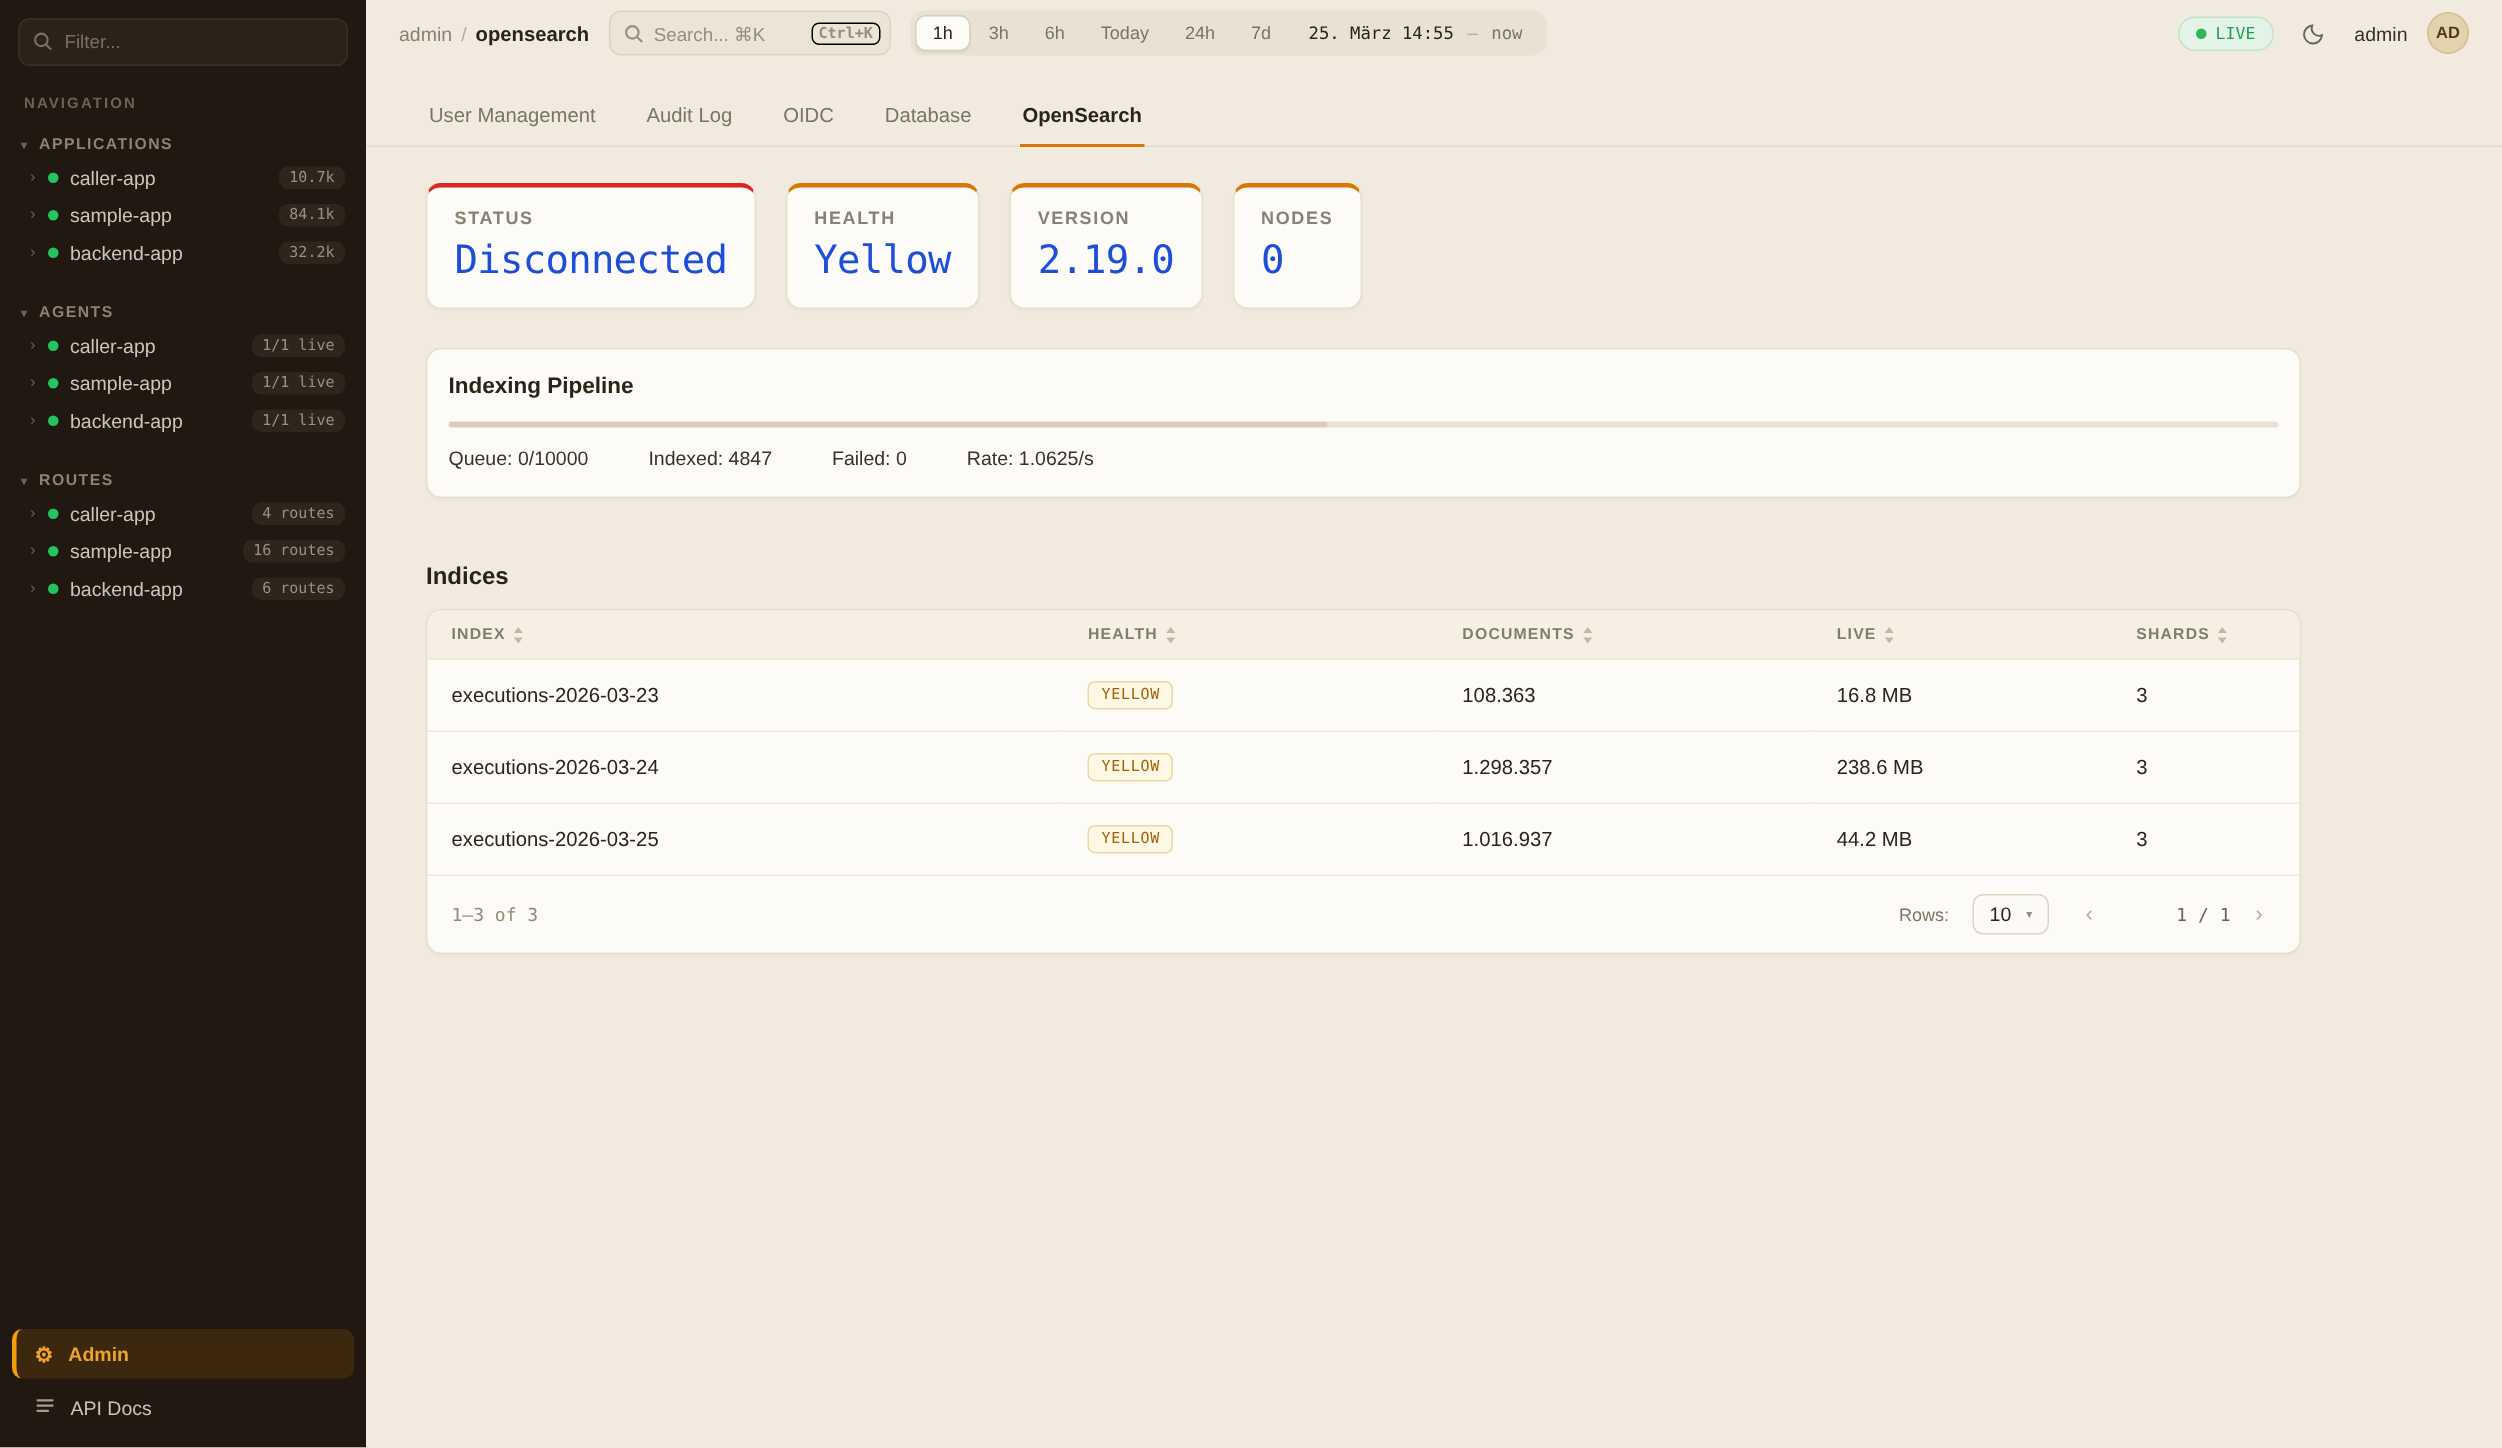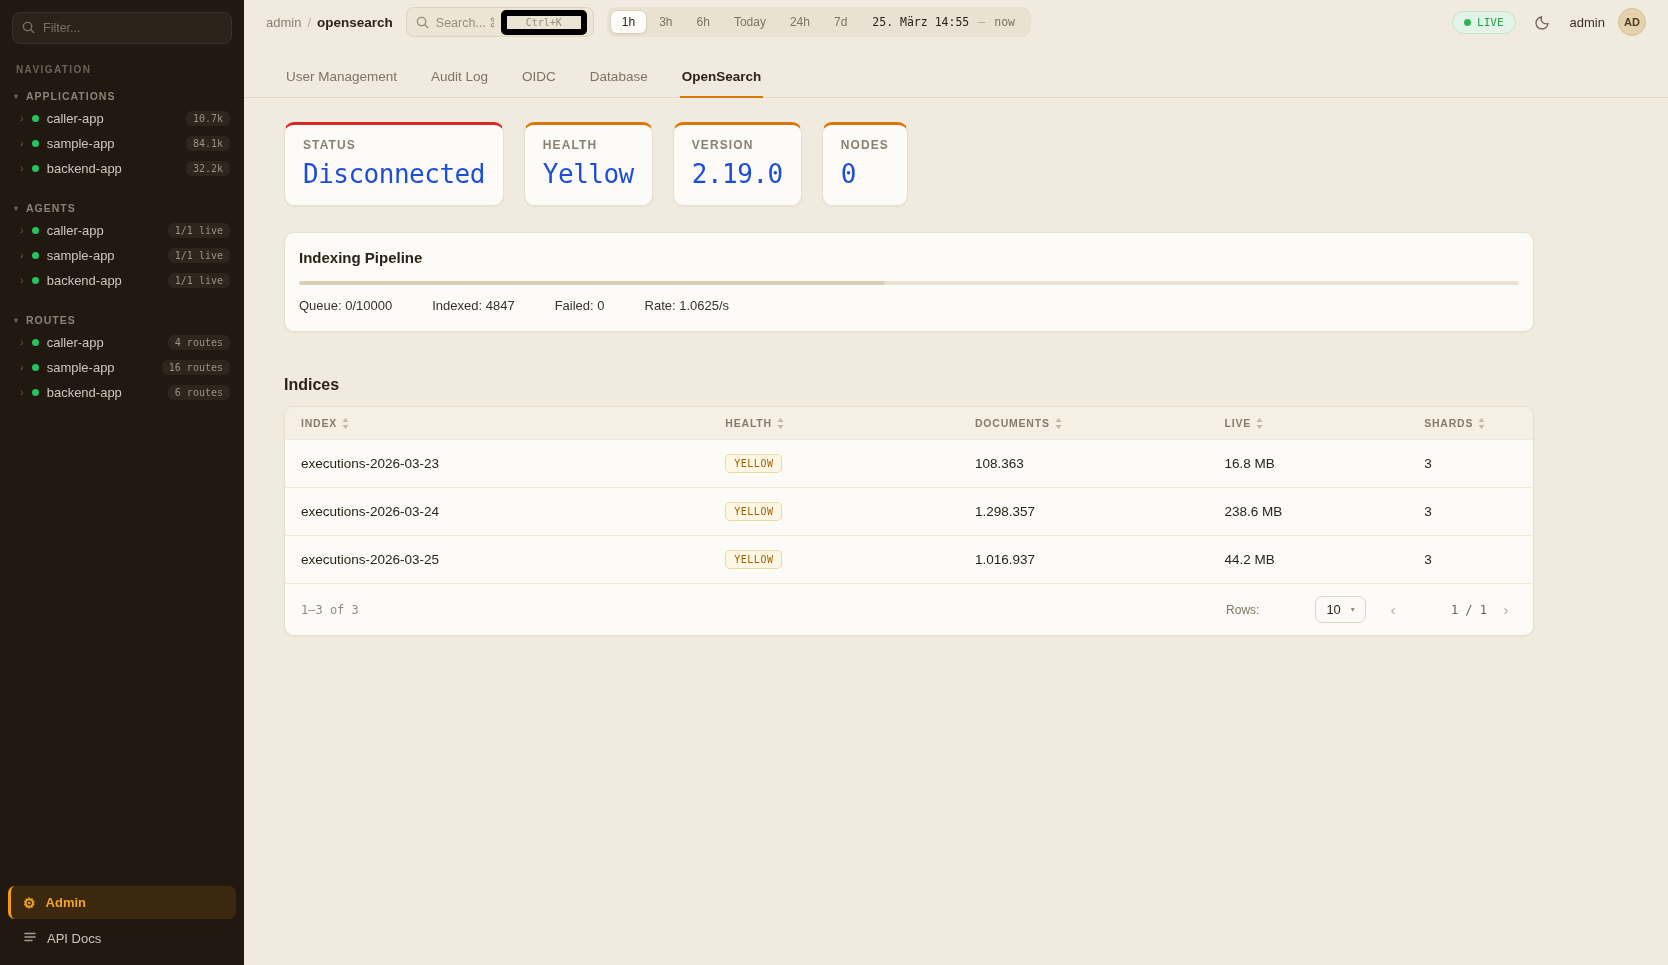--- a/index.html
+++ b/index.html
@@ -34,21 +34,21 @@
   .main { flex:1; display:flex; flex-direction:column; overflow:hidden; }
 
   
   .topbar { height:44px; display:flex; align-items:center; gap:13px; padding:0 22px; flex-shrink:0; }
   .crumb { display:flex; align-items:center; gap:6px; font-size:13px; white-space:nowrap; }
   .crumb-parent { color:#8a8072; cursor:pointer; }
   .crumb-sep { color:#b6ac9b; }
   .crumb-current { color:#2b2318; font-weight:bold; font-size:13.5px; }
   .searchbox { display:flex; align-items:center; gap:7px; width:188px; height:30px; background:#ece5d6; border:1px solid #dcd3c1; border-radius:8px; padding:0 6px 0 9px; cursor:text; }
   .search-ph { font-size:12.5px; color:#978d7d; flex:1; white-space:nowrap; overflow:hidden; }
-  .kbd { font-family:"DejaVu Sans Mono",monospace; font-size:10px; color:#978d7d; border:6px solid #000000; border-radius:5px; padding:1px 19px; white-space:nowrap; }
+  .kbd { font-family:"DejaVu Sans Mono",monospace; font-size:10px; color:#978d7d; border:1px solid #000000; border-radius:5px; padding:1px 4px; white-space:nowrap;font-weight:bold; }
   .chips { display:flex; gap:8px; }
   .chip { display:flex; align-items:center; gap:6px; background:#faf7f0; border:1px solid #e2dac9; border-radius:999px; padding:4px 11px; font-size:12px; color:#544a3e; cursor:pointer; white-space:nowrap; }
   .chip .dot { width:7px; height:7px; }
   .chip.c-ok .dot { background:#22c55e; }
   .chip.c-warn .dot { background:#f59e0b; }
   .chip.c-error .dot { background:#ef4444; }
   .chip.c-running .dot { background:#10b981; }
   .time-group { display:flex; align-items:center; background:#e9e2d2; border-radius:9px; padding:3px; font-size:12px; }
   .time-btn { padding:4px 11px; border-radius:7px; color:#7d7365; cursor:pointer; white-space:nowrap; border:1px solid transparent; }
   .time-btn.active { background:#fdfcf9; border-color:#d9d0bd; color:#2b2318; box-shadow:0 1px 1px rgba(0,0,0,.05); }
@@ -89,21 +89,21 @@
   table { width:100%; border-collapse:collapse; }
   thead th { text-align:left; background:#f6f0e4; padding:10px 16px; font-size:10.5px; letter-spacing:.8px; color:#857b6c; font-weight:bold; cursor:pointer; }
   .th-inner { display:inline-flex; align-items:center; gap:5px; }
   tbody td { padding:14px 16px; border-top:1px solid #efe9db; font-size:13.5px; color:#2b2318; }
   .col-index { width:34%; } .col-health { width:20%; } .col-docs { width:20%; } .col-size { width:16%; } .col-shards { width:10%; }
   .badge-yellow { display:inline-block; font-family:"DejaVu Sans Mono",monospace; font-size:10px; letter-spacing:.5px; color:#a16207; background:#fdf7e4; border:1px solid #ecd9a0; padding:3px 8px; border-radius:5px; }
   .table-footer { display:flex; justify-content:space-between; align-items:center; padding:12px 16px; border-top:1px solid #efe9db; }
   .range-text { font-family:"DejaVu Sans Mono",monospace; font-size:12px; color:#948a7a; }
   .footer-right { display:flex; align-items:center; gap:16px; }
   .rows-label { font-size:12px; color:#7d7365; }
-  .rows-select { display:flex; align-items:center; gap:10px; border:1px solid #ddd4c2; background:#fcfaf6; border-radius:7px; padding:5px 10px; font-size:13px; color:#2b2318; cursor:pointer;margin-left:40px; }
+  .rows-select { display:flex; align-items:center; gap:10px; border:1px solid #ddd4c2; background:#fcfaf6; border-radius:7px; padding:5px 10px; font-size:13px; color:#2b2318; cursor:pointer; }
   .rows-caret { font-size:8px; color:#978d7d; }
   .pager { display:flex; align-items:center; gap:8px; }
   .pager-btn { width:22px; height:22px; display:flex; align-items:center; justify-content:center; font-size:15px; color:#b4aa99; cursor:pointer; border-radius:5px; }
   .page-indicator { font-family:"DejaVu Sans Mono",monospace; font-size:12px; color:#6b6258;margin-left:39px; }
 </style>
 </head>
 <body>
 
 <div class="app">
 

